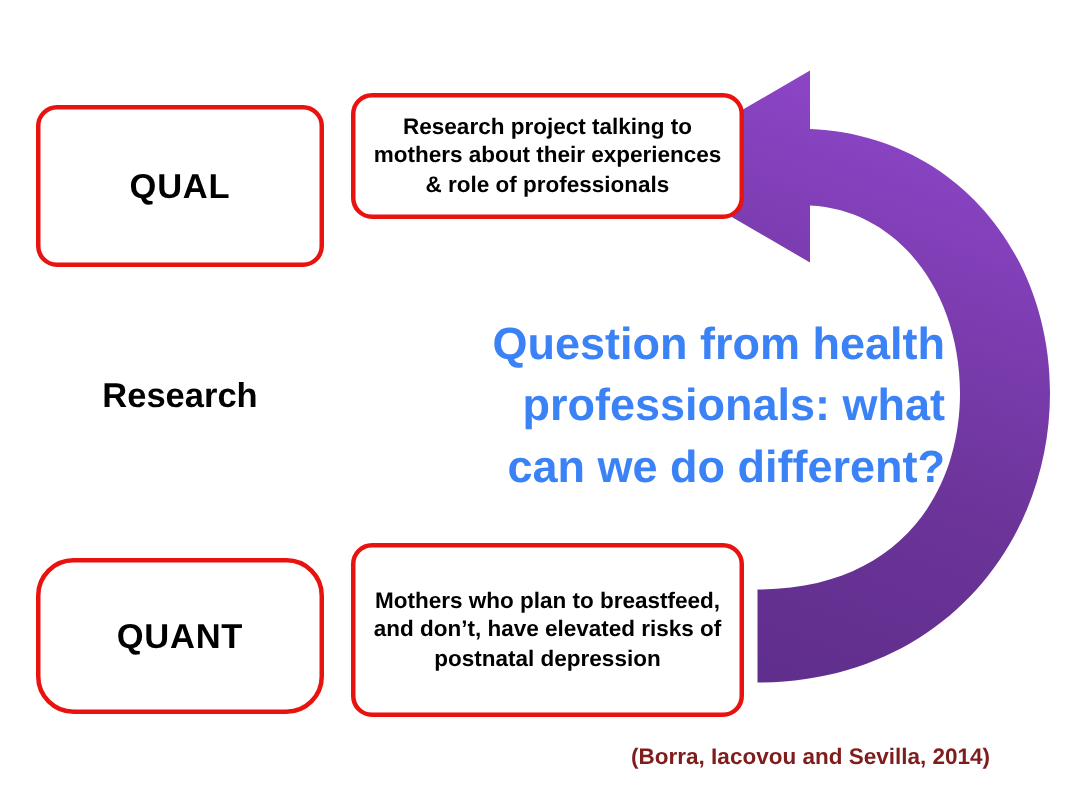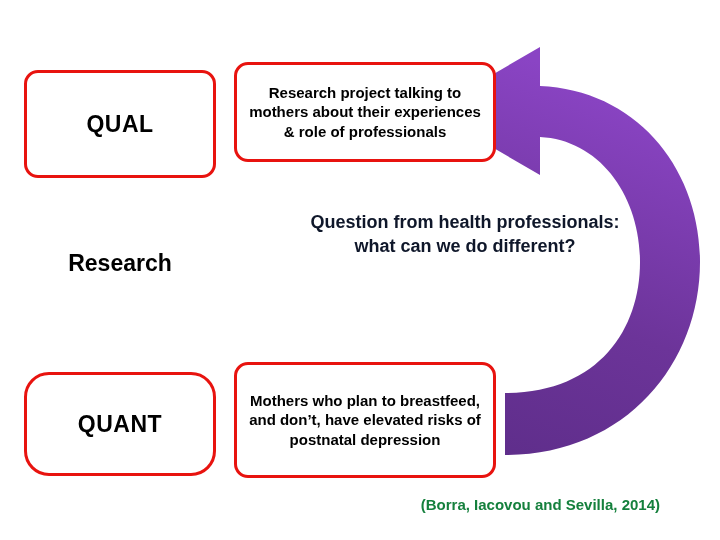--- a/index.html
+++ b/index.html
@@ -47,44 +47,44 @@
     left: 24px;
     top: 70px;
     width: 192px;
     height: 108px;
   }
 
   #qual-desc-box {
     left: 234px;
     top: 62px;
     width: 262px;
-    height: 100px;
+    height: 84px;
   }
 
   #example-label {
     position: absolute;
     left: 24px;
     top: 250px;
     width: 192px;
     text-align: center;
     font-size: 23px;
     font-weight: bold;
     color: #000000;
   }
 
   #question-text {
     position: absolute;
     left: 300px;
     top: 210px;
     width: 330px;
-    text-align: center;
-    font-size: 18px;
+    text-align: right;
+    font-size: 30px;
     font-weight: bold;
     line-height: 1.36;
-    color: #0f172a;
+    color: #3b82f6;
   }
 
   #quant-box {
     left: 24px;
     top: 372px;
     width: 192px;
     height: 104px;
     border-radius: 25px;
   }
 
@@ -96,21 +96,21 @@
   }
 
   #citation {
     position: absolute;
     left: 300px;
     top: 496px;
     width: 360px;
     text-align: right;
     font-size: 15px;
     font-weight: bold;
-    color: #15803d;
+    color: #7f1d1d;
   }
 
   #arrow-layer {
     position: absolute;
     left: 0;
     top: 0;
     width: 720px;
     height: 540px;
     pointer-events: none;
   }

